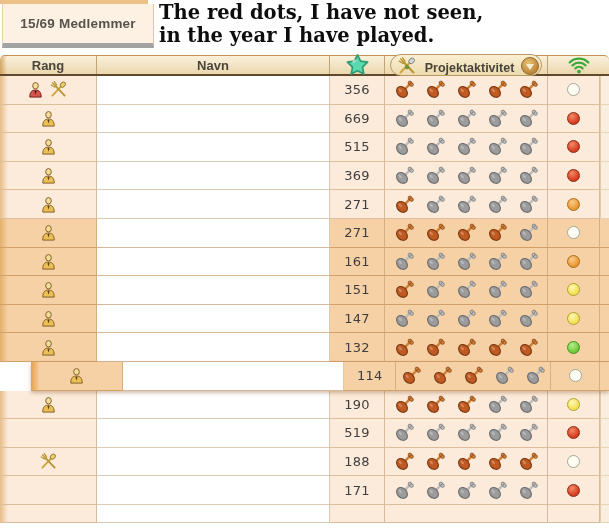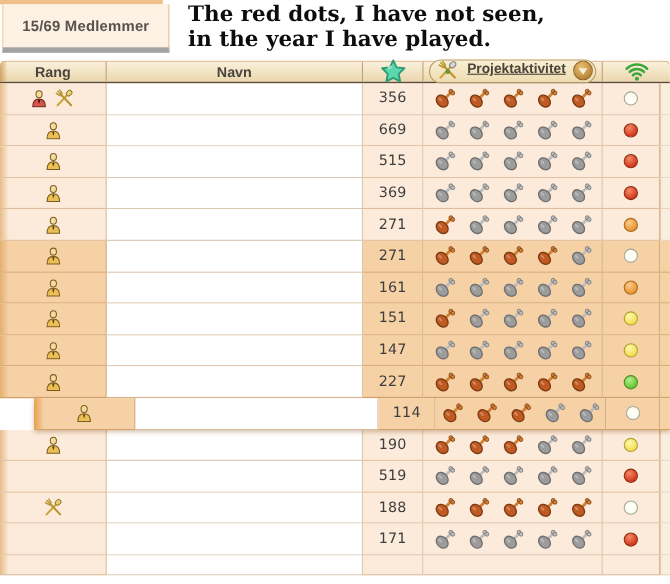--- a/index.html
+++ b/index.html
@@ -6,42 +6,42 @@
   #stage{position:relative;width:609px;height:531px;overflow:hidden;background:#ffffff;
          font-family:"Liberation Sans",sans-serif;}
 
   
   #topstrip{position:absolute;left:0;top:0;width:148px;height:4px;background:var(--top-strip);}
   #membertab{position:absolute;left:2px;top:4px;width:152px;height:44px;box-sizing:border-box;
     background:var(--tab-bg);border-left:1px solid #ead3a4;border-right:1px solid #e2c globalization;
     border-right:1px solid #e2c79a;border-bottom:5px solid #a3a3a3;
     display:flex;align-items:center;justify-content:center;
     font-size:13.5px;font-weight:bold;color:var(--tab-text);letter-spacing:.2px;cursor:pointer;}
-  #annotation{position:absolute;left:171px;top:1px;
+  #annotation{position:absolute;left:159px;top:1px;
     font-family:"DejaVu Serif","Liberation Serif",serif;font-weight:bold;
     font-size:19.5px;line-height:23px;color:#0d0d0d;white-space:nowrap;}
 
   
   #membertable{position:absolute;left:0;top:55px;width:609px;height:476px;}
   .thead{display:flex;height:21px;box-sizing:border-box;
     background:linear-gradient(var(--header-grad-top),var(--header-grad-bottom));
     border-top:1px solid #c59050;border-bottom:2px solid var(--header-line);
     border-radius:5px 5px 0 0;position:relative;}
   .thead::before{content:'';position:absolute;left:0;top:0;bottom:0;width:7px;
     background:linear-gradient(to right,rgba(196,130,50,.65),rgba(196,130,50,0));
     border-radius:5px 0 0 0;}
   .hcell{box-sizing:border-box;display:flex;align-items:center;justify-content:center;
     border-right:1px solid #c2a374;font-size:13px;color:#4a453c;font-weight:bold;cursor:pointer;}
   .hcell:last-child{border-right:none;}
   .h-rang{width:97px;}.h-navn{width:233px;}.h-star{width:55px;}.h-proj{width:163px;padding:0;}
   .h-wifi{width:61px;}
 
   .pill{flex:1;margin:3px 5px;height:22px;box-sizing:border-box;border:1px solid #bb9860;
     border-radius:12px;background:linear-gradient(#f9efd3,#eddbb0);
-    display:flex;align-items:flex-start;justify-content:space-between;padding:0 2px 0 5px;cursor:pointer;text-decoration:underline;}
+    display:flex;align-items:flex-end;justify-content:space-between;padding:0 2px 0 5px;cursor:pointer;}
   .pill-label{font-size:12.5px;font-weight:bold;color:#49443b;}
   .ddbtn{width:18px;height:18px;border-radius:50%;box-sizing:border-box;
     background:radial-gradient(circle at 40% 32%,#e9c173,#bc853a 72%);
     border:1px solid #8f6a2c;display:flex;align-items:center;justify-content:center;cursor:pointer;}
   .ddbtn::after{content:'';width:0;height:0;border-left:4.5px solid transparent;
     border-right:4.5px solid transparent;border-top:6px solid #f7eed6;margin-top:2px;}
 
   
   .tbody{display:flex;flex-direction:column;height:447px;border-radius:32px;}
   .row{display:flex;height:28.6px;box-sizing:border-box;position:relative;cursor:pointer;}
@@ -741,21 +741,21 @@
             <span style="display: inline-flex;">
               <svg width="15" height="17" viewBox="0 0 16 17">
     <path d="M1.9 16.6 C1.9 10.8 4.4 9.1 8 9.1 C11.6 9.1 14.1 10.8 14.1 16.6 Z" fill="#ecbf55" stroke="#7d5c22" stroke-width="1"></path>
     <path d="M8 9.3 L6.9 10.5 L8 13.9 L9.1 10.5 Z" fill="#5d4314"></path>
     <ellipse cx="8" cy="4.5" rx="3" ry="3.4" fill="#f4dc9a" stroke="#7d5c22" stroke-width="1"></ellipse>
   </svg>
             </span>
           </div>
     <div class="cell name"></div>
     <div class="cell points">
-      <span>227</span>
+      <span>132</span>
     </div>
     <div class="cell activity">
             <span class="drum">
               <svg width="19" height="19" viewBox="0 0 19 19">
     <line x1="10.2" y1="8.8" x2="14.6" y2="4.4" stroke="#d08134" stroke-width="2.6" stroke-linecap="round"></line>
     <circle cx="14.9" cy="2.9" r="1.8" fill="#d08134" stroke="#7c3a12" stroke-width="0.7"></circle>
     <circle cx="16.6" cy="4.6" r="1.8" fill="#d08134" stroke="#7c3a12" stroke-width="0.7"></circle>
     <ellipse cx="7" cy="11.9" rx="6" ry="4.7" transform="rotate(45 7 11.9)" fill="#c05a22" stroke="#7c3a12" stroke-width="1.2"></ellipse>
     <ellipse cx="5.2" cy="10.4" rx="2.2" ry="1.1" transform="rotate(45 5.2 10.4)" fill="rgba(255,255,255,0.28)"></ellipse>
   </svg>

